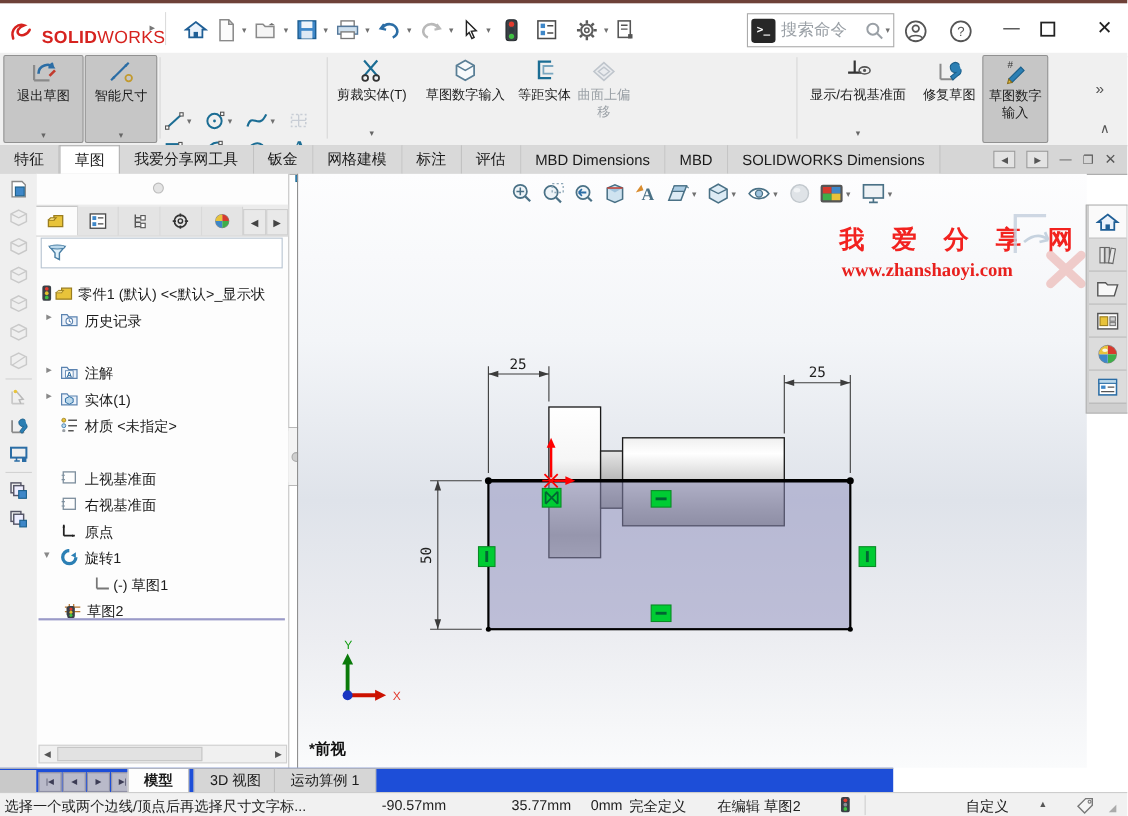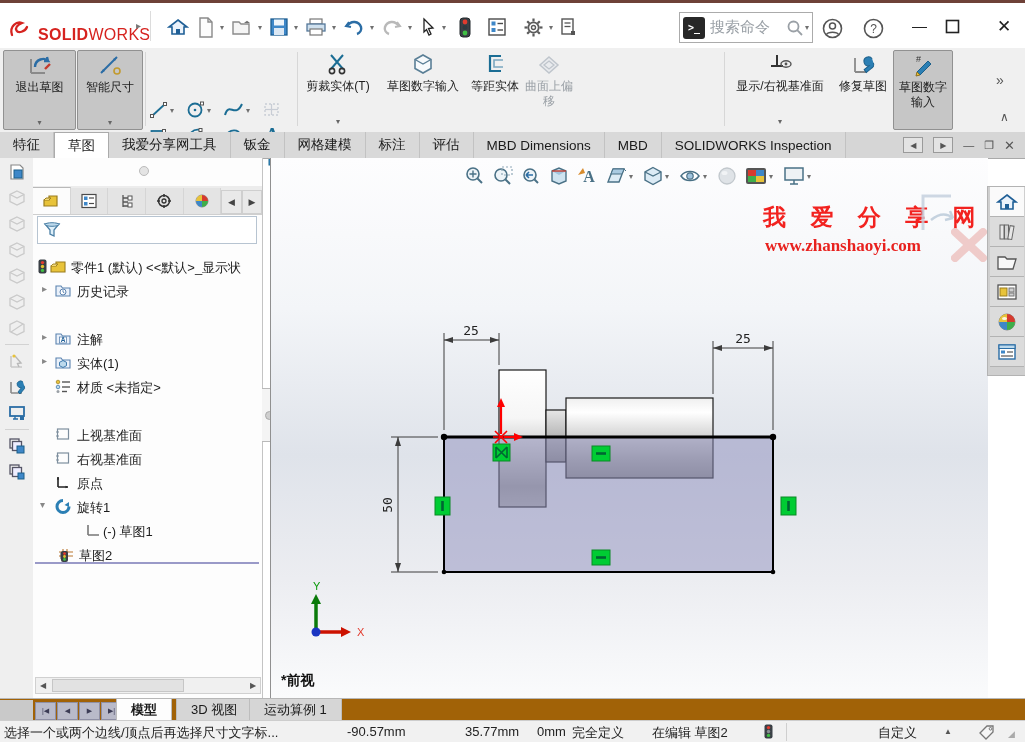--- a/index.html
+++ b/index.html
@@ -74,21 +74,21 @@
   .headsup{position:absolute;left:192px;top:6px;display:flex;align-items:center;gap:4px;}
   .hbtn{display:flex;align-items:center;padding:1px;}
   .wm1{position:absolute;left:492px;top:44px;color:#f2221f;font-size:23px;font-weight:bold;letter-spacing:9px;white-space:nowrap;}
   .wm2{position:absolute;left:494px;top:78px;color:#e8211e;font-size:17px;font-weight:bold;font-family:"Liberation Serif","DejaVu Serif",serif;}
   .viewlabel{position:absolute;left:10px;top:514px;font-size:14px;font-weight:bold;color:#111;}
   
   .taskpane{position:absolute;left:987px;top:186px;width:38px;height:188px;background:#cfcfcf;border:1px solid #b3b3b3;}
   .tpbtn{width:34px;height:29px;margin:0 auto;border-bottom:1px solid #b3b3b3;background:#dcdcdc;display:flex;align-items:center;justify-content:center;}
   .tpbtn.active{background:#fafafa;}
   
-  .bottombar{position:absolute;left:0;top:698px;width:1025px;height:22px;background:#a16207;border-top:1px solid #b7b7b7;}
+  .bottombar{position:absolute;left:0;top:698px;width:812px;height:22px;background:#1d4ed8;border-top:1px solid #b7b7b7;}
   .bnav{position:absolute;left:35px;top:3px;display:flex;}
   .bnav span{width:19px;height:16px;background:#b9bac9;border:1px solid #8f90a5;margin-right:1px;
      display:flex;align-items:center;justify-content:center;font-size:7px;color:#3c3c55;}
   .btab{position:absolute;top:0;height:21px;display:flex;align-items:center;padding:0 14px;font-size:13px;color:#1a1a1a;background:#d6d6d6;border-right:1px solid #bdbdbd;border-left:1px solid #bdbdbd;}
   .btab.active{background:#fdfdfd;font-weight:bold;}
   
   .statusbar{position:absolute;left:0;top:720px;width:1025px;height:22px;background:#f1f1f1;border-top:1px solid #cdcdcd;font-size:13px;color:#222;}
   .statusbar span{position:absolute;top:3px;white-space:nowrap;}
 </style>
 </head>
@@ -457,21 +457,21 @@
 <div class="tabbar">
   <div class="ctab">特征</div>
   <div class="ctab active">草图</div>
   <div class="ctab">我爱分享网工具</div>
   <div class="ctab">钣金</div>
   <div class="ctab">网格建模</div>
   <div class="ctab">标注</div>
   <div class="ctab">评估</div>
   <div class="ctab">MBD Dimensions</div>
   <div class="ctab">MBD</div>
-  <div class="ctab">SOLIDWORKS Inspection</div>
+  <div class="ctab">SOLIDWORKS Dimensions</div>
   <div class="docctl">
     <span class="b">◀</span>
     <span class="b">▶</span>
     <span>—</span>
     <span>❐</span>
     <span style="font-size:13px">✕</span>
   </div>
 </div>
 
 <div class="lstrip">

